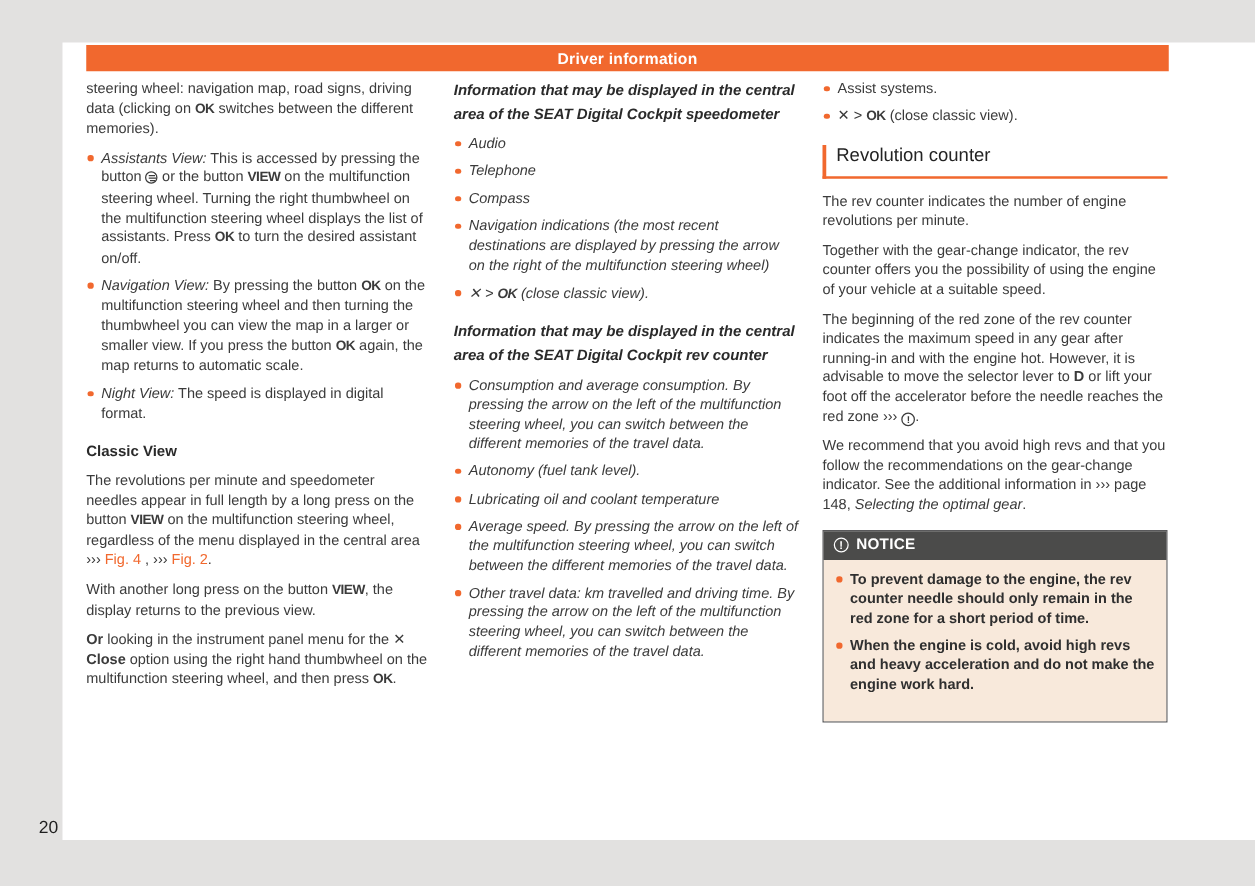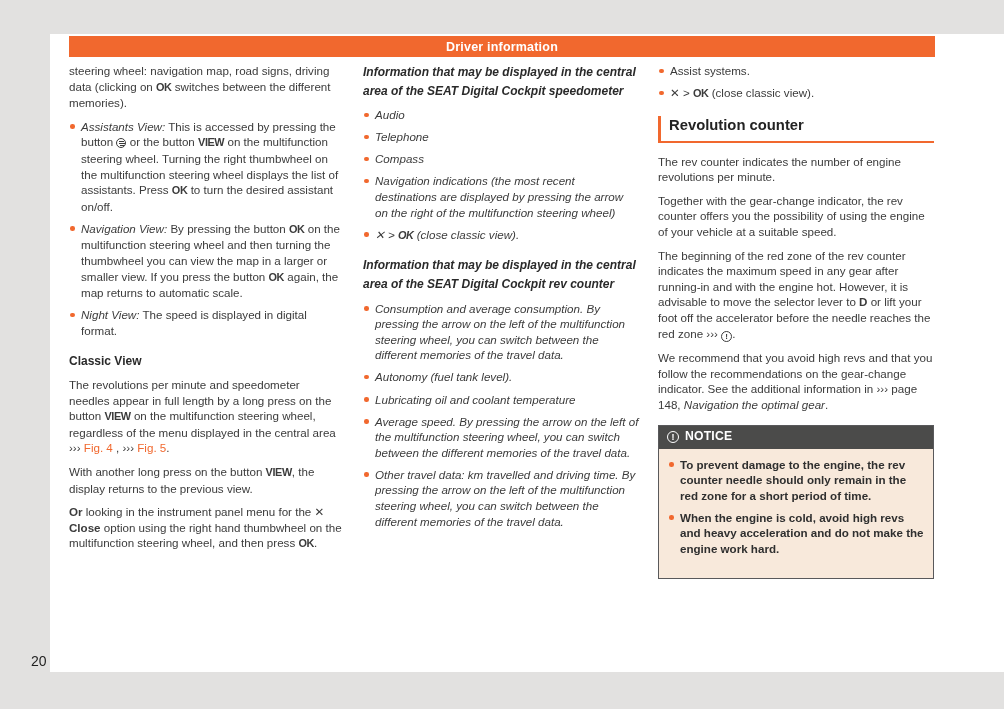--- a/index.html
+++ b/index.html
@@ -35,21 +35,21 @@
   .col-1{left:313px;width:276px;font-style:italic;}
   .col-2{left:608px;width:276px;}
 
   .blk{margin:0 0 7px;}
   .blk-p{margin-bottom:8px;}
   .blk-b{position:relative;padding-left:12px;margin-bottom:6.5px;}
   .dot{position:absolute;left:1px;top:5.5px;width:4.5px;height:4.5px;border-radius:50%;background:var(--accent);}
   .blk-h{font-weight:700;font-size:12px;line-height:18.6px;margin:13px 0 7px;color:var(--heading-text);}
   .blk-h:first-child{margin-top:0;}
   .blk-section{
-    font-weight:700;font-size:14.8px;line-height:17px;color:#232323;
+    font-weight:400;font-size:14.8px;line-height:17px;color:#232323;
     border-left:3px solid var(--accent);border-bottom:2px solid var(--accent);
     padding:1px 0 7px 8px;margin:14px 0 11px;
   }
   .run-i{font-style:italic;}
   .run-b{font-weight:700;}
   .run-link{color:var(--accent);cursor:pointer;}
   .run-key{font-weight:700;font-size:10.9px;letter-spacing:-0.4px;font-family:"Liberation Sans",sans-serif;}
 
   .icon{display:inline-block;vertical-align:-1.5px;}
   .assist-view-button-icon{
@@ -86,21 +86,21 @@
   <span>Driver information</span>
 </div>
 
 <div class="page">
   <div class="col col-0">
       <div class="blk blk-p"><span>steering wheel: navigation map, road signs, driving data (clicking on </span><span class="run-key">OK</span><span> switches between the different memories).</span></div>
       <div class="blk blk-b"><span class="dot"></span><span class="run-i">Assistants View:</span><span> This is accessed by pressing the button </span><span class="icon assist-view-button-icon"></span><span> or the button </span><span class="run-key">VIEW</span><span> on the multifunction steering wheel. Turning the right thumbwheel on the multifunction steering wheel displays the list of assistants. Press </span><span class="run-key">OK</span><span> to turn the desired assistant on/off.</span></div>
       <div class="blk blk-b"><span class="dot"></span><span class="run-i">Navigation View:</span><span> By pressing the button </span><span class="run-key">OK</span><span> on the multifunction steering wheel and then turning the thumbwheel you can view the map in a larger or smaller view. If you press the button </span><span class="run-key">OK</span><span> again, the map returns to automatic scale.</span></div>
       <div class="blk blk-b"><span class="dot"></span><span class="run-i">Night View:</span><span> The speed is displayed in digital format.</span></div>
       <div class="blk blk-h"><span>Classic View</span></div>
-      <div class="blk blk-p"><span>The revolutions per minute and speedometer needles appear in full length by a long press on the button </span><span class="run-key">VIEW</span><span> on the multifunction steering wheel, regardless of the menu displayed in the central area ››› </span><span class="run-link">Fig. 4</span><span> , ››› </span><span class="run-link">Fig. 5</span><span>.</span></div>
+      <div class="blk blk-p"><span>The revolutions per minute and speedometer needles appear in full length by a long press on the button </span><span class="run-key">VIEW</span><span> on the multifunction steering wheel, regardless of the menu displayed in the central area ››› </span><span class="run-link">Fig. 4</span><span> , ››› </span><span class="run-link">Fig. 2</span><span>.</span></div>
       <div class="blk blk-p"><span>With another long press on the button </span><span class="run-key">VIEW</span><span>, the display returns to the previous view.</span></div>
       <div class="blk blk-p"><span class="run-b">Or</span><span> looking in the instrument panel menu for the ✕ </span><span class="run-b">Close</span><span> option using the right hand thumbwheel on the multifunction steering wheel, and then press </span><span class="run-key">OK</span><span>.</span></div>
     </div>
   <div class="col col-1">
       <div class="blk blk-h"><span>Information that may be displayed in the central area of the SEAT Digital Cockpit speedometer</span></div>
       <div class="blk blk-b"><span class="dot"></span><span>Audio</span></div>
       <div class="blk blk-b"><span class="dot"></span><span>Telephone</span></div>
       <div class="blk blk-b"><span class="dot"></span><span>Compass</span></div>
       <div class="blk blk-b"><span class="dot"></span><span>Navigation indications (the most recent destinations are displayed by pressing the arrow on the right of the multifunction steering wheel)</span></div>
       <div class="blk blk-b"><span class="dot"></span><span>✕ &gt; </span><span class="run-key">OK</span><span> (close classic view).</span></div>
@@ -111,21 +111,21 @@
       <div class="blk blk-b"><span class="dot"></span><span>Average speed. By pressing the arrow on the left of the multifunction steering wheel, you can switch between the different memories of the travel data.</span></div>
       <div class="blk blk-b"><span class="dot"></span><span>Other travel data: km travelled and driving time. By pressing the arrow on the left of the multifunction steering wheel, you can switch between the different memories of the travel data.</span></div>
     </div>
   <div class="col col-2">
       <div class="blk blk-b"><span class="dot"></span><span>Assist systems.</span></div>
       <div class="blk blk-b"><span class="dot"></span><span>✕ &gt; </span><span class="run-key">OK</span><span> (close classic view).</span></div>
       <div class="blk blk-section"><span>Revolution counter</span></div>
       <div class="blk blk-p"><span>The rev counter indicates the number of engine revolutions per minute.</span></div>
       <div class="blk blk-p"><span>Together with the gear-change indicator, the rev counter offers you the possibility of using the engine of your vehicle at a suitable speed.</span></div>
       <div class="blk blk-p"><span>The beginning of the red zone of the rev counter indicates the maximum speed in any gear after running-in and with the engine hot. However, it is advisable to move the selector lever to </span><span class="run-b">D</span><span> or lift your foot off the accelerator before the needle reaches the red zone ››› </span><span class="icon caution-circle-icon">!</span><span>.</span></div>
-      <div class="blk blk-p"><span>We recommend that you avoid high revs and that you follow the recommendations on the gear-change indicator. See the additional information in ››› page 148, </span><span class="run-i">Navigation the optimal gear</span><span>.</span></div>
+      <div class="blk blk-p"><span>We recommend that you avoid high revs and that you follow the recommendations on the gear-change indicator. See the additional information in ››› page 148, </span><span class="run-i">Selecting the optimal gear</span><span>.</span></div>
       <div class="notice">
         <div class="notice-header">
           <span class="icon notice-exclamation-icon">!</span>
           <span>NOTICE</span>
         </div>
         <div class="notice-body">
           <div class="blk blk-b"><span class="dot"></span><span>To prevent damage to the engine, the rev counter needle should only remain in the red zone for a short period of time.</span></div>
           <div class="blk blk-b"><span class="dot"></span><span>When the engine is cold, avoid high revs and heavy acceleration and do not make the engine work hard.</span></div>
         </div>
       </div>

